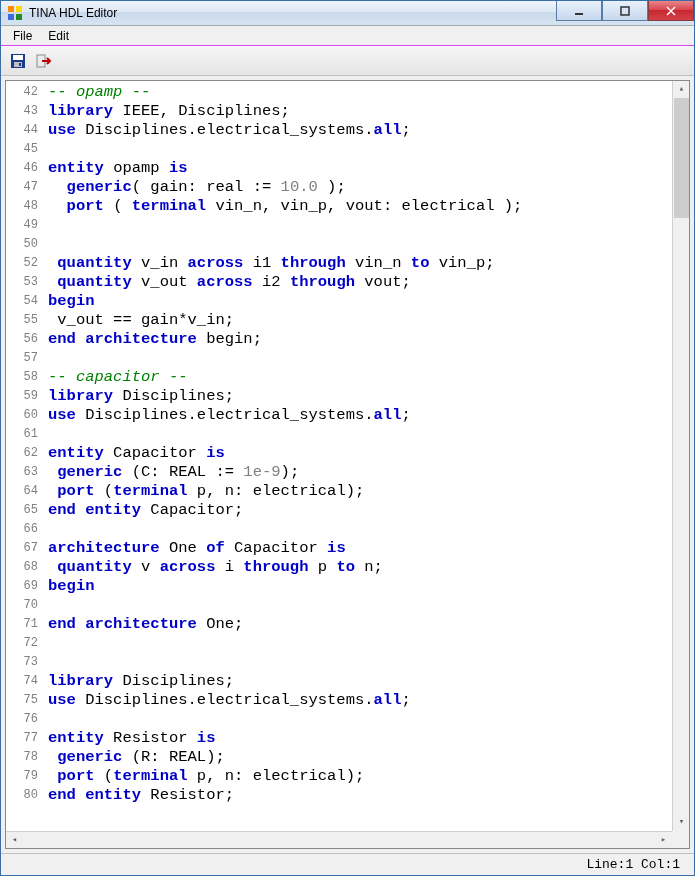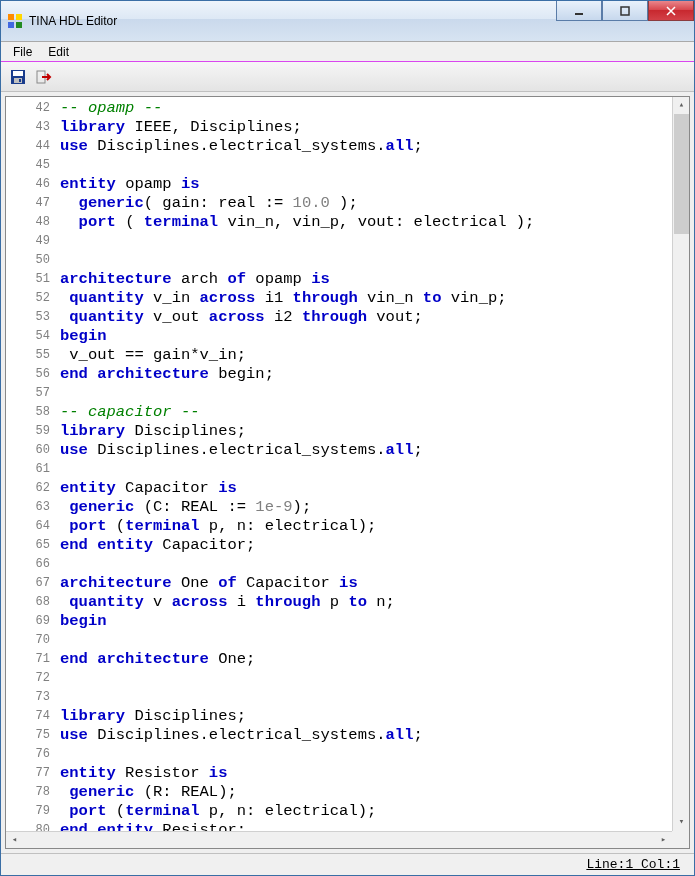--- a/index.html
+++ b/index.html
@@ -11,21 +11,21 @@
 }
 .window {
   width: 695px;
   height: 876px;
   border: 1px solid #3a6ea5;
   display: flex;
   flex-direction: column;
   background: #efefef;
 }
 .titlebar {
-  height: 41px;
+  height: 25px;
   background: linear-gradient(to bottom, #eef4fb 0%, #dde8f5 45%, #cad9ec 46%, #d7e4f2 100%);
   display: flex;
   align-items: center;
   padding: 0 12px 0 6px;
   position: relative;
   border-bottom: 1px solid #a9a9a9;
 }
 .titlebar .app-icon {
   width: 16px; height: 16px;
   margin-right: 6px;
@@ -107,21 +107,20 @@
   line-height: 19px;
   position: relative;
 }
 .code-scroll {
   flex: 1;
   overflow: hidden;
   position: relative;
 }
 .code-lines {
   padding-top: 2px;
-  padding-left: 12px;
 }
 .code-line {
   display: flex;
   white-space: pre;
   height: 19px;
 }
 .lineno {
   width: 42px;
   text-align: right;
   padding-right: 10px;
@@ -195,21 +194,20 @@
 .statusbar {
   height: 22px;
   background: #f0f0f0;
   border-top: 1px solid #c0c0c0;
   display: flex;
   align-items: center;
   justify-content: flex-end;
   padding: 0 14px;
   font-family: "Courier New", monospace;
   font-size: 13px;
-  text-decoration: underline;
 }
 </style>
 </head>
 <body>
 
 <div class="window">
 
   <div class="titlebar">
     <span class="app-icon">
       <svg width="16" height="16" viewBox="0 0 16 16">
@@ -267,21 +265,20 @@
         <div class="code-lines" id="code-lines">
             <div class="code-line"><span class="lineno">42</span><span class="code-text"><span class="comment">-- opamp --</span></span></div>
             <div class="code-line"><span class="lineno">43</span><span class="code-text"><span class="kw">library</span><span class="punct"> </span><span class="ident">IEEE, Disciplines;</span></span></div>
             <div class="code-line"><span class="lineno">44</span><span class="code-text"><span class="kw">use</span><span class="punct"> </span><span class="ident">Disciplines.electrical_systems.</span><span class="kw">all</span><span class="punct">;</span></span></div>
             <div class="code-line"><span class="lineno">45</span><span class="code-text"></span></div>
             <div class="code-line"><span class="lineno">46</span><span class="code-text"><span class="kw">entity</span><span class="punct"> </span><span class="ident">opamp </span><span class="kw">is</span></span></div>
             <div class="code-line"><span class="lineno">47</span><span class="code-text"><span class="punct">  </span><span class="kw">generic</span><span class="punct">( gain: </span><span class="ident">real</span><span class="punct"> := </span><span class="num">10.0</span><span class="punct"> );</span></span></div>
             <div class="code-line"><span class="lineno">48</span><span class="code-text"><span class="punct">  </span><span class="kw">port</span><span class="punct"> ( </span><span class="kw">terminal</span><span class="punct"> vin_n, vin_p, vout: electrical );</span></span></div>
             <div class="code-line"><span class="lineno">49</span></div>
             <div class="code-line"><span class="lineno">50</span><span class="code-text"></span></div>
-            <div class="code-line"><span class="lineno">51</span><span class="code-text"><span class="kw">architecture</span><span class="punct"> arch </span><span class="kw">of</span><span class="punct"> opamp </span><span class="kw">is</span></span></div>
             <div class="code-line"><span class="lineno">52</span><span class="code-text"><span class="punct"> </span><span class="kw">quantity</span><span class="punct"> v_in </span><span class="kw">across</span><span class="punct"> i1 </span><span class="kw">through</span><span class="punct"> vin_n </span><span class="kw">to</span><span class="punct"> vin_p;</span></span></div>
             <div class="code-line"><span class="lineno">53</span><span class="code-text"><span class="punct"> </span><span class="kw">quantity</span><span class="punct"> v_out </span><span class="kw">across</span><span class="punct"> i2 </span><span class="kw">through</span><span class="punct"> vout;</span></span></div>
             <div class="code-line"><span class="lineno">54</span><span class="code-text"><span class="kw">begin</span></span></div>
             <div class="code-line"><span class="lineno">55</span><span class="code-text"><span class="punct"> v_out == gain*v_in;</span></span></div>
             <div class="code-line"><span class="lineno">56</span><span class="code-text"><span class="kw">end</span><span class="punct"> </span><span class="kw">architecture</span><span class="punct"> begin;</span></span></div>
             <div class="code-line"><span class="lineno">57</span><span class="code-text"></span></div>
             <div class="code-line"><span class="lineno">58</span><span class="code-text"><span class="comment">-- capacitor --</span></span></div>
             <div class="code-line"><span class="lineno">59</span><span class="code-text"><span class="kw">library</span><span class="punct"> Disciplines;</span></span></div>
             <div class="code-line"><span class="lineno">60</span><span class="code-text"><span class="kw">use</span><span class="punct"> Disciplines.electrical_systems.</span><span class="kw">all</span><span class="punct">;</span></span></div>
             <div class="code-line"><span class="lineno">61</span><span class="code-text"></span></div>

